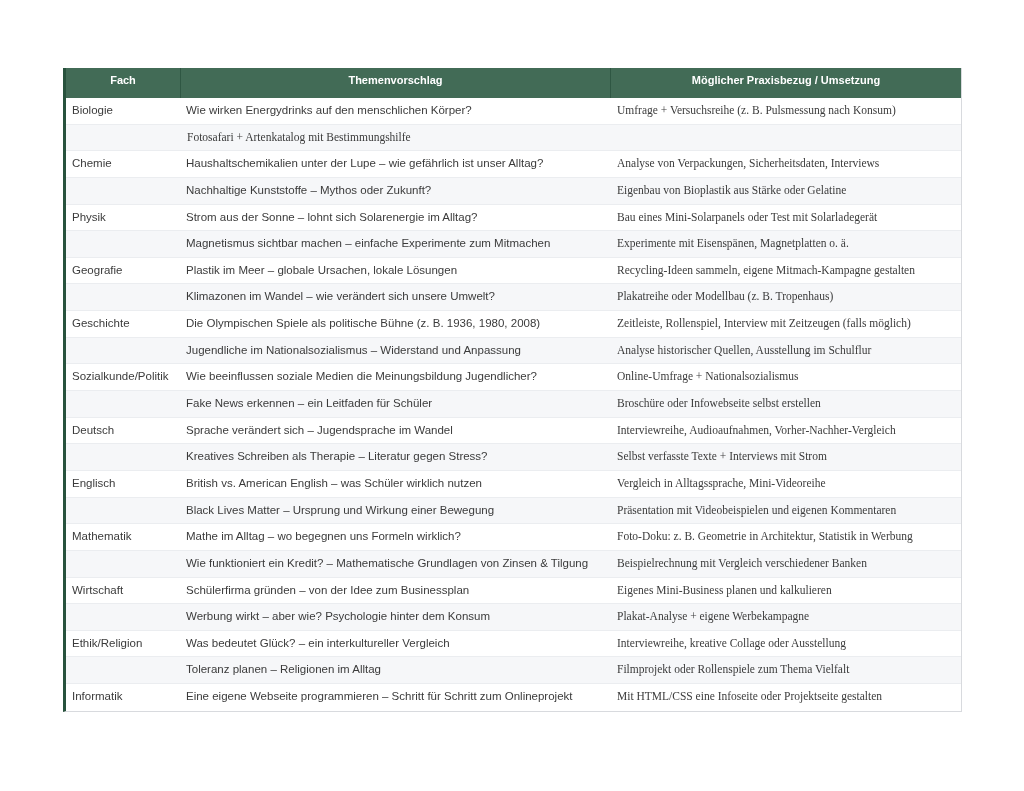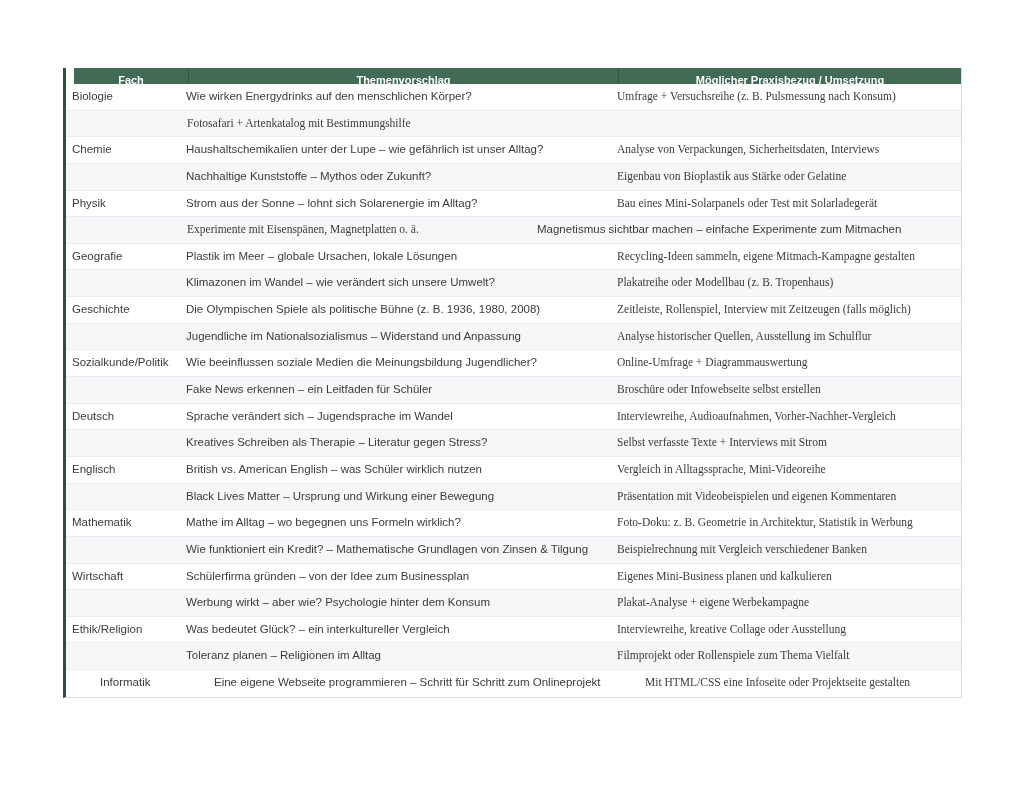--- a/index.html
+++ b/index.html
@@ -18,46 +18,45 @@
     position: absolute;
     left: 63px; top: 68px;
     width: 899px;
     border-left: 3px solid var(--left-border, #28523d);
     border-right: 1px solid var(--outer-border, #d8dade);
     border-bottom: 1px solid var(--outer-border, #d8dade);
     background: #ffffff;
   }
   .thead {
     display: flex;
-    height: 16px;
+    height: 30px;
     background: var(--header-bg, #426b56);
-    margin-left: 8px;
   }
   .th {
     color: var(--header-text, #ffffff);
     font-size: 11px;
     font-weight: bold;
     line-height: 25px;
     text-align: center;
     white-space: nowrap;
     overflow: hidden;
   }
-  .th + .th { border-left: 1px solid var(--header-divider, #2f5743); text-decoration: underline; }
+  .th + .th { border-left: 1px solid var(--header-divider, #2f5743); }
   .col-fach   { width: 114px; flex: 0 0 114px; }
   .col-thema  { width: 430px; flex: 0 0 430px; }
   .col-praxis { width: 351px; flex: 1 1 auto; }
   .tr {
     display: flex;
     height: 26.65px;
     border-bottom: 1px solid var(--row-border, #ebedf0);
     background: #ffffff;
     justify-content: space-between;
   }
   .tr:nth-child(even) { background: var(--stripe, #f6f7f9); }
-  .tr:last-child { border-bottom: none; padding-left: 28px; }
+  .tr:last-child { border-bottom: none; }
   .td {
     color: var(--body-text, #3b3b3b);
     font-size: 11.5px;
     line-height: 25.65px;
     white-space: nowrap;
     overflow: hidden;
     padding-left: 6px;
   }
   .td.col-praxis { padding-left: 7px; font-family: Liberation Serif, serif; }
 </style>
@@ -91,22 +90,22 @@
           <div class="td col-thema">Nachhaltige Kunststoffe – Mythos oder Zukunft?</div>
           <div class="td col-praxis">Eigenbau von Bioplastik aus Stärke oder Gelatine</div>
         </div>
         <div class="tr">
           <div class="td col-fach">Physik</div>
           <div class="td col-thema">Strom aus der Sonne – lohnt sich Solarenergie im Alltag?</div>
           <div class="td col-praxis">Bau eines Mini-Solarpanels oder Test mit Solarladegerät</div>
         </div>
         <div class="tr">
           <div class="td col-fach"></div>
+          <div class="td col-thema">Magnetismus sichtbar machen – einfache Experimente zum Mitmachen</div>
           <div class="td col-praxis">Experimente mit Eisenspänen, Magnetplatten o. ä.</div>
-          <div class="td col-thema">Magnetismus sichtbar machen – einfache Experimente zum Mitmachen</div>
         </div>
         <div class="tr">
           <div class="td col-fach">Geografie</div>
           <div class="td col-thema">Plastik im Meer – globale Ursachen, lokale Lösungen</div>
           <div class="td col-praxis">Recycling-Ideen sammeln, eigene Mitmach-Kampagne gestalten</div>
         </div>
         <div class="tr">
           <div class="td col-fach"></div>
           <div class="td col-thema">Klimazonen im Wandel – wie verändert sich unsere Umwelt?</div>
           <div class="td col-praxis">Plakatreihe oder Modellbau (z. B. Tropenhaus)</div>
@@ -117,21 +116,21 @@
           <div class="td col-praxis">Zeitleiste, Rollenspiel, Interview mit Zeitzeugen (falls möglich)</div>
         </div>
         <div class="tr">
           <div class="td col-fach"></div>
           <div class="td col-thema">Jugendliche im Nationalsozialismus – Widerstand und Anpassung</div>
           <div class="td col-praxis">Analyse historischer Quellen, Ausstellung im Schulflur</div>
         </div>
         <div class="tr">
           <div class="td col-fach">Sozialkunde/Politik</div>
           <div class="td col-thema">Wie beeinflussen soziale Medien die Meinungsbildung Jugendlicher?</div>
-          <div class="td col-praxis">Online-Umfrage + Diagrammauswertung</div>
+          <div class="td col-praxis">Online-Umfrage + Nationalsozialismus</div>
         </div>
         <div class="tr">
           <div class="td col-fach"></div>
           <div class="td col-thema">Fake News erkennen – ein Leitfaden für Schüler</div>
           <div class="td col-praxis">Broschüre oder Infowebseite selbst erstellen</div>
         </div>
         <div class="tr">
           <div class="td col-fach">Deutsch</div>
           <div class="td col-thema">Sprache verändert sich – Jugendsprache im Wandel</div>
           <div class="td col-praxis">Interviewreihe, Audioaufnahmen, Vorher-Nachher-Vergleich</div>

